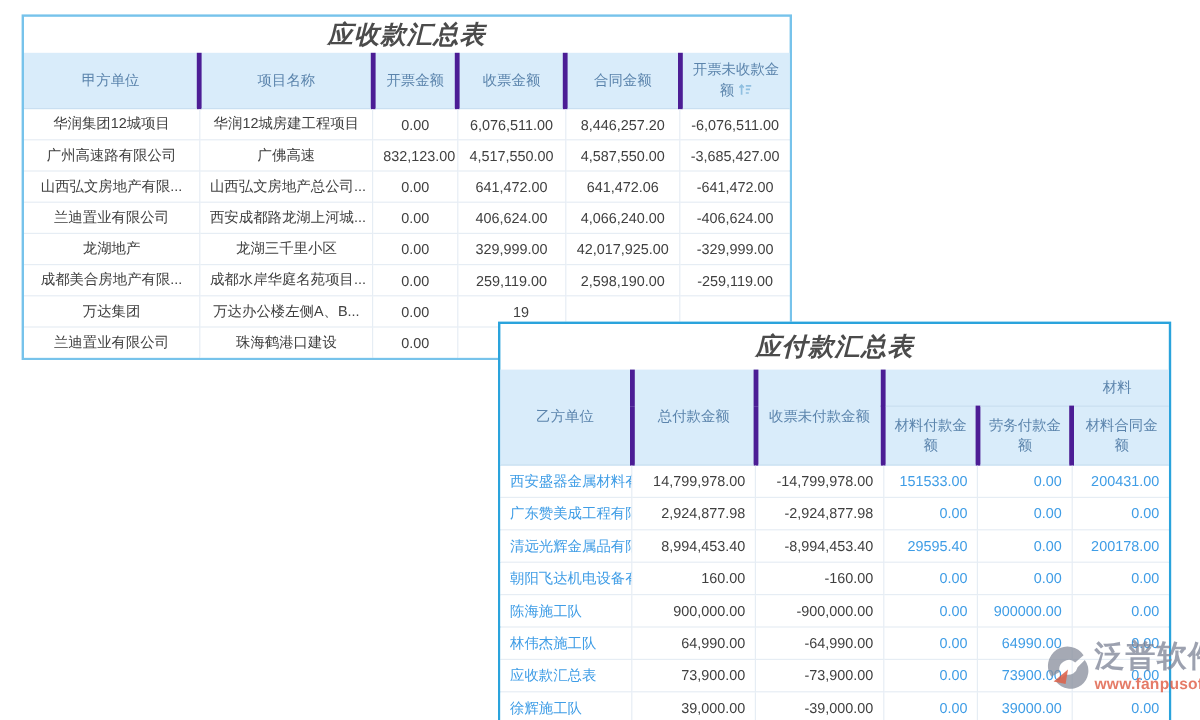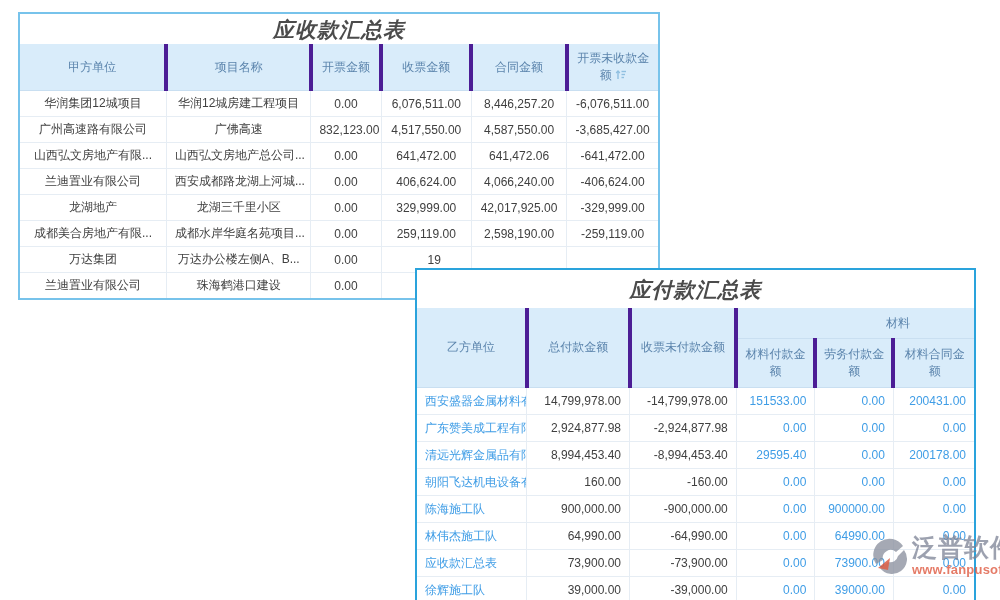--- a/index.html
+++ b/index.html
@@ -17,21 +17,21 @@
   table{border-collapse:collapse;table-layout:fixed;width:100%;}
   th{
     background:#d9ecfa;color:#5b84ac;font-weight:normal;font-size:12px;
     border-right:4px solid #4c1d95;border-bottom:1px solid #c9dff1;
     padding:2px 6px;text-align:center;vertical-align:middle;
   }
   th:last-child{border-right:none;}
   .t1 th{height:42px;}
   .t2 .grp-row th{height:26px;}
   .t2 .sub-row th{height:44px;}
-  .grp-cell{text-align:right;padding-right:64px;}
+  .grp-cell{text-align:right;padding-right:31px;}
   td{
     font-size:12px;color:#404040;background:#fff;
     border-right:1px solid #e6edf4;border-bottom:1px solid #e6edf4;
     padding:0 8px;white-space:nowrap;overflow:hidden;vertical-align:middle;
   }
   td:last-child{border-right:none;}
   tr:last-child td{border-bottom:none;}
   .t1 td{height:25px;text-align:center;}
   .t2 td{height:26px;}
   .name{text-align:left;}

